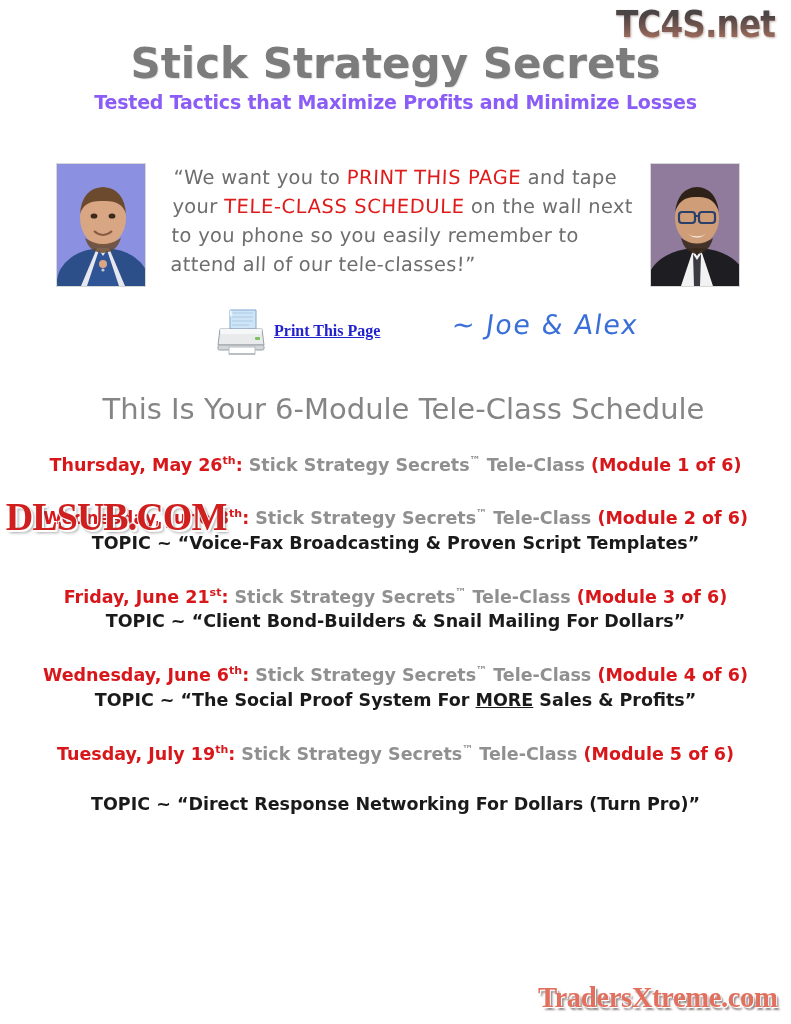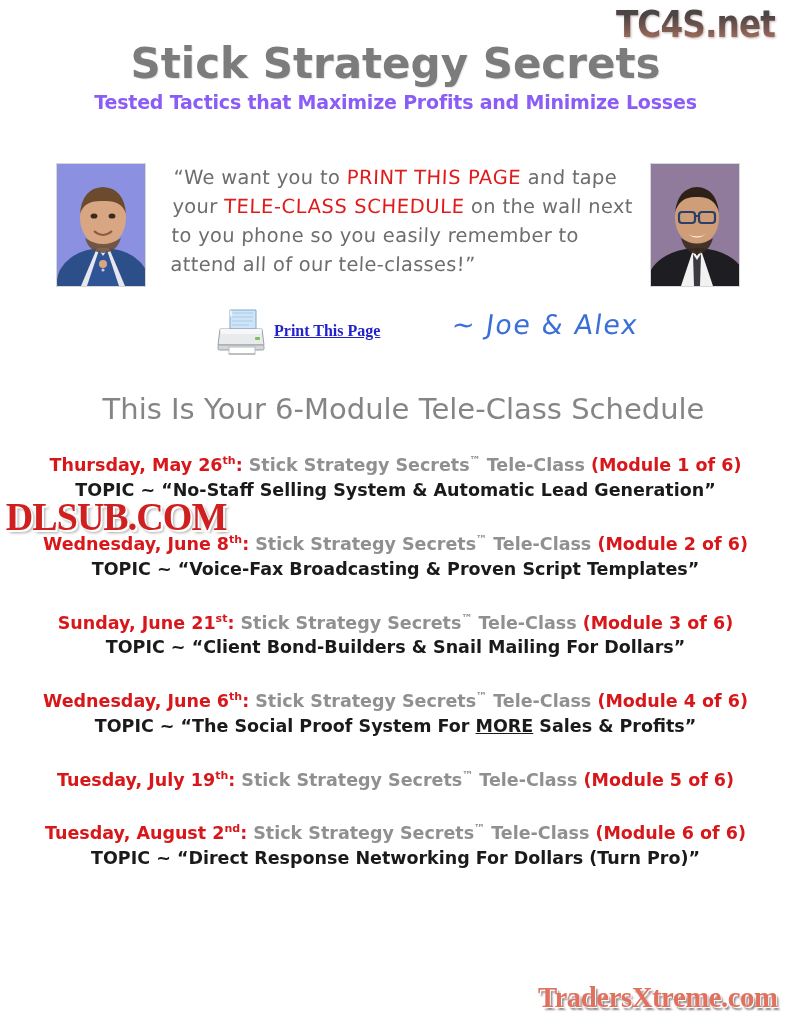--- a/index.html
+++ b/index.html
@@ -304,35 +304,34 @@
 <div class="schedule-heading">This Is Your 6-Module Tele-Class Schedule</div>
 
 <div class="modules">
 
   <div class="module">
     <div class="module-line1">
       <span class="m-date">Thursday, May 26</span><span class="m-date sup">th</span><span class="m-colon">:</span>
       <span class="m-class">Stick Strategy Secrets</span><span class="m-class tm">™</span><span class="m-class"> Tele-Class</span>
       <span class="m-module">(Module 1 of 6)</span>
     </div>
-    <div class="module-line2"><span>TOPIC ~ </span><span>“No-Staff Selling System &amp; Automatic Lead Generation”</span><u></u><span></span></div>
   </div>
 
   <div class="module">
     <div class="module-line1">
       <span class="m-date">Wednesday, June 8</span><span class="m-date sup">th</span><span class="m-colon">:</span>
       <span class="m-class">Stick Strategy Secrets</span><span class="m-class tm">™</span><span class="m-class"> Tele-Class</span>
       <span class="m-module">(Module 2 of 6)</span>
     </div>
     <div class="module-line2"><span>TOPIC ~ </span><span>“Voice-Fax Broadcasting &amp; Proven Script Templates”</span><u></u><span></span></div>
   </div>
 
   <div class="module">
     <div class="module-line1">
-      <span class="m-date">Sunday, June 21</span><span class="m-date sup">st</span><span class="m-colon">:</span>
+      <span class="m-date">Friday, June 21</span><span class="m-date sup">st</span><span class="m-colon">:</span>
       <span class="m-class">Stick Strategy Secrets</span><span class="m-class tm">™</span><span class="m-class"> Tele-Class</span>
       <span class="m-module">(Module 3 of 6)</span>
     </div>
     <div class="module-line2"><span>TOPIC ~ </span><span>“Client Bond-Builders &amp; Snail Mailing For Dollars”</span><u></u><span></span></div>
   </div>
 
   <div class="module">
     <div class="module-line1">
       <span class="m-date">Wednesday, June 6</span><span class="m-date sup">th</span><span class="m-colon">:</span>
       <span class="m-class">Stick Strategy Secrets</span><span class="m-class tm">™</span><span class="m-class"> Tele-Class</span>
@@ -343,25 +342,20 @@
 
   <div class="module">
     <div class="module-line1">
       <span class="m-date">Tuesday, July 19</span><span class="m-date sup">th</span><span class="m-colon">:</span>
       <span class="m-class">Stick Strategy Secrets</span><span class="m-class tm">™</span><span class="m-class"> Tele-Class</span>
       <span class="m-module">(Module 5 of 6)</span>
     </div>
   </div>
 
   <div class="module">
-    <div class="module-line1">
-      <span class="m-date">Tuesday, August 2</span><span class="m-date sup">nd</span><span class="m-colon">:</span>
-      <span class="m-class">Stick Strategy Secrets</span><span class="m-class tm">™</span><span class="m-class"> Tele-Class</span>
-      <span class="m-module">(Module 6 of 6)</span>
-    </div>
     <div class="module-line2"><span>TOPIC ~ </span><span>“Direct Response Networking For Dollars (Turn Pro)”</span><u></u><span></span></div>
   </div>
 
 </div>
 
 <div class="watermark">
   <span>DLSUB.COM</span>
 </div>
 
 <div class="footer-logo">TradersXtreme.com</div>

